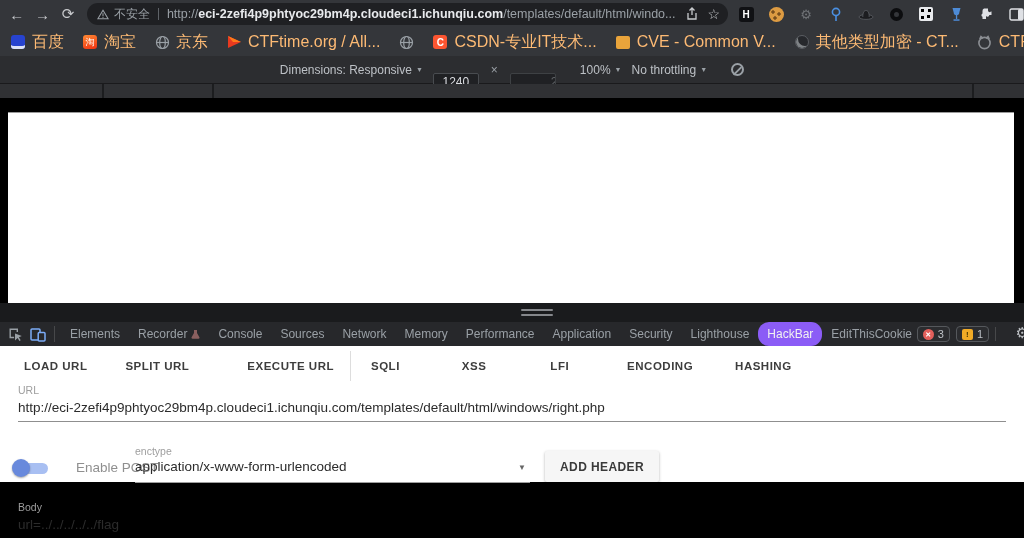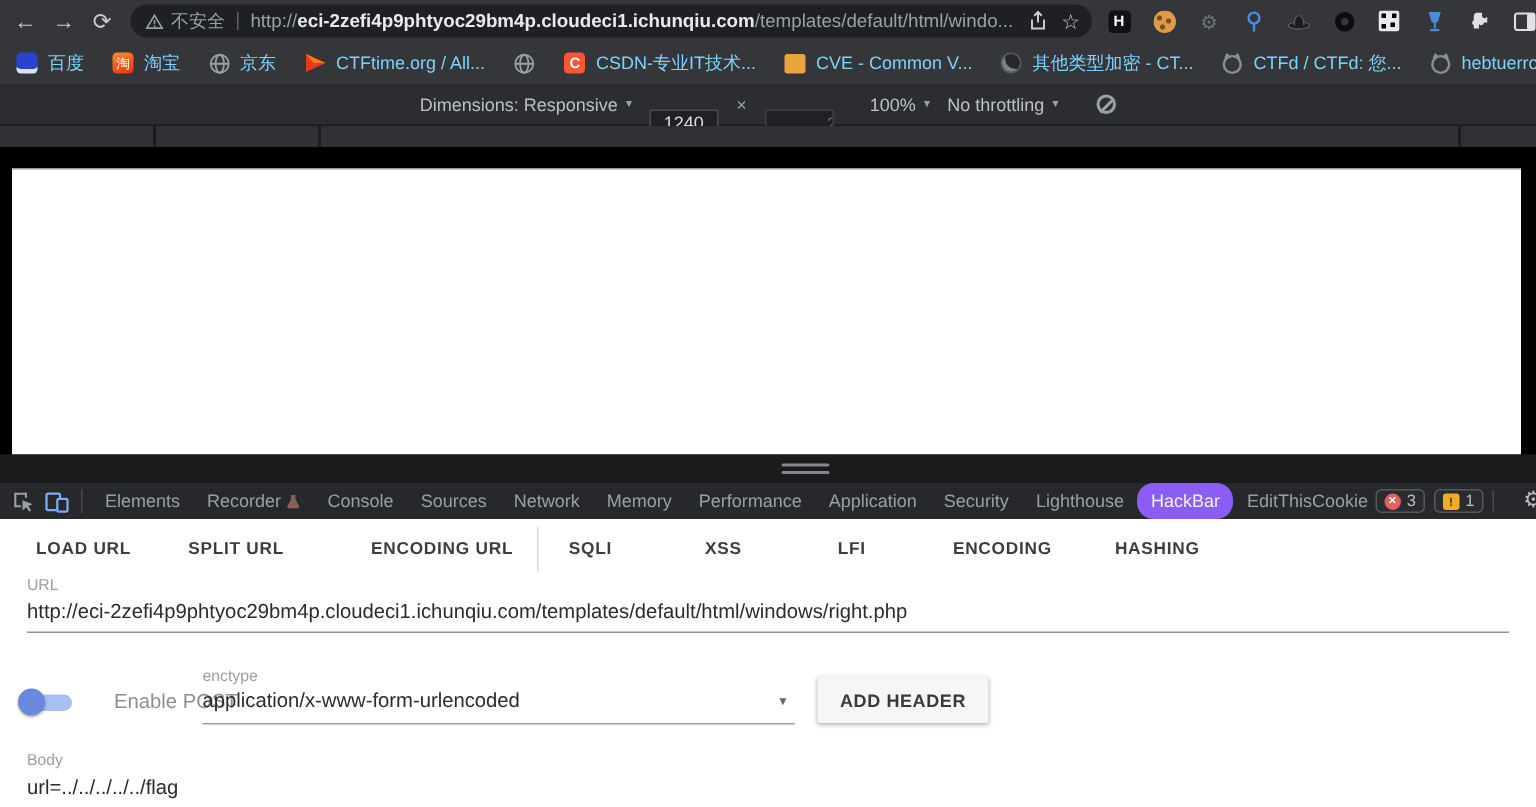--- a/index.html
+++ b/index.html
@@ -27,21 +27,21 @@
   .ring-ext { width:13px; height:13px; border-radius:50%; border:4px solid #0c0d0f; }
   .qr-ext { width:14px; height:14px; border-radius:2px; background:
       linear-gradient(#000,#000) 2px 2px/3px 3px no-repeat,
       linear-gradient(#000,#000) 9px 2px/3px 3px no-repeat,
       linear-gradient(#000,#000) 2px 9px/3px 3px no-repeat,
       linear-gradient(#000,#000) 8px 8px/3px 3px no-repeat, #e8eaed; }
 
   
   .bookmarks { position:absolute; top:28px; left:0; width:1024px; height:28px; background:#34363a; display:flex; align-items:center; padding-left:10px; gap:18px; }
   .bm { display:flex; align-items:center; gap:6px; cursor:pointer; flex:0 0 auto; }
-  .bm-label { color:#7dd3fc; font-size:12px; white-space:nowrap; }
+  .bm-label { color:#fdba74; font-size:16px; white-space:nowrap; }
   .fav { width:16px; height:16px; display:flex; align-items:center; justify-content:center; }
   .fav-baidu { width:14px; height:14px; border-radius:3px; background:#2743cf;
     box-shadow: inset 0 -4px 0 -1px rgba(255,255,255,.85); }
   .fav-taobao { width:14px; height:14px; border-radius:3px; background:linear-gradient(160deg,#ff8a33,#ef2f10); color:#fff; font-size:9px; display:flex; align-items:center; justify-content:center; }
   .fav-csdn { width:14px; height:14px; border-radius:3px; background:#fc5531; color:#fff; font-size:10px; font-weight:700; display:flex; align-items:center; justify-content:center; }
   .fav-cve { width:14px; height:13px; border-radius:2px; background:#e9a43b; }
   .fav-site { width:14px; height:14px; border-radius:50%; background:#26282c; border:1px solid #5a5d62;
     box-shadow: inset 3px -3px 0 -1px rgba(200,205,210,.55); }
   .bm-sep { width:1px; height:16px; background:#55585c; margin-left:10px; }
 
@@ -73,21 +73,21 @@
   .dt-overflow { font-size:12px; padding:0 8px; cursor:pointer; }
   .dt-right { position:absolute; right:28px; top:0; height:24px; display:flex; align-items:center; gap:6px; }
   .badge { display:flex; align-items:center; gap:4px; border:1px solid #55585c; border-radius:4px; padding:1px 5px; cursor:pointer; background:#2b2c2f; }
   .err-dot { width:11px; height:11px; border-radius:50%; background:#e35f5b; color:#fff; font-size:7px; line-height:11px; text-align:center; font-weight:700; }
   .warn-dot { width:11px; height:11px; border-radius:2px; background:#f2ab26; color:#4d3800; font-size:8px; line-height:11px; text-align:center; font-weight:700; }
   .badge-count { font-size:11px; color:#bdc1c6; }
   .dt-right-sep { width:1px; height:14px; background:#47484a; }
   .dt-gear { position:absolute; right:-5px; top:2px; font-size:15px; color:#b9bcc0; cursor:pointer; }
 
   
-  .hackbar { position:absolute; top:346px; left:0; width:1024px; height:192px; background:#fff; }
+  .hackbar { position:absolute; top:346px; left:0; width:1024px; height:136px; background:#fff; }
   .hb-menu { display:flex; align-items:center; height:40px; padding-left:24px; }
   .hb-btn { font-size:11.5px; font-weight:700; letter-spacing:.5px; color:#3d3d3d; cursor:pointer; background:none; border:none; font-family:"Liberation Sans",sans-serif; }
   .hb-menu-sep { width:1px; height:30px; background:#ddd; margin:0 20px 0 16px; }
   .hb-label { position:absolute; left:18px; font-size:10.5px; color:#9e9e9e; }
   .hb-value { position:absolute; left:18px; font-size:13.5px; color:#2b2b2b; white-space:nowrap; }
   .hb-url-underline { position:absolute; top:75px; left:18px; right:18px; border-bottom:1px solid #8f8f8f; }
   .toggle { position:absolute; left:12px; top:113px; width:40px; height:18px; cursor:pointer; }
   .toggle .track { position:absolute; left:6px; top:4px; width:30px; height:11px; border-radius:6px; background:#a8bff2; }
   .toggle .knob { position:absolute; left:0; top:0; width:18px; height:18px; border-radius:50%; background:#6889dc; box-shadow:0 1px 2px rgba(0,0,0,.35); }
   .post-label { position:absolute; left:76px; top:114px; font-size:13.5px; color:#8f8f8f; }
@@ -327,21 +327,21 @@
         </span>
       <span class="dt-right-sep"></span>
     </span>
     <span class="dt-gear">⚙</span>
   </div>
 
   <div class="hackbar">
     <div class="hb-menu">
       <button class="hb-btn" style="margin-right:38px">LOAD URL</button>
       <button class="hb-btn" style="margin-right:58px">SPLIT URL</button>
-      <button class="hb-btn">ENCODING URL</button>
+      <button class="hb-btn">EXECUTE URL</button>
       <span class="hb-menu-sep"></span>
       <button class="hb-btn" style="margin-right:62px">SQLI</button>
       <button class="hb-btn" style="margin-right:64px">XSS</button>
       <button class="hb-btn" style="margin-right:58px">LFI</button>
       <button class="hb-btn" style="margin-right:42px">ENCODING</button>
       <button class="hb-btn">HASHING</button>
     </div>
     <span class="hb-label" style="top:38px">URL</span>
     <div class="hb-value" style="top:54px">http://eci-2zefi4p9phtyoc29bm4p.cloudeci1.ichunqiu.com/templates/default/html/windows/right.php</div>
     <div class="hb-url-underline"></div>

